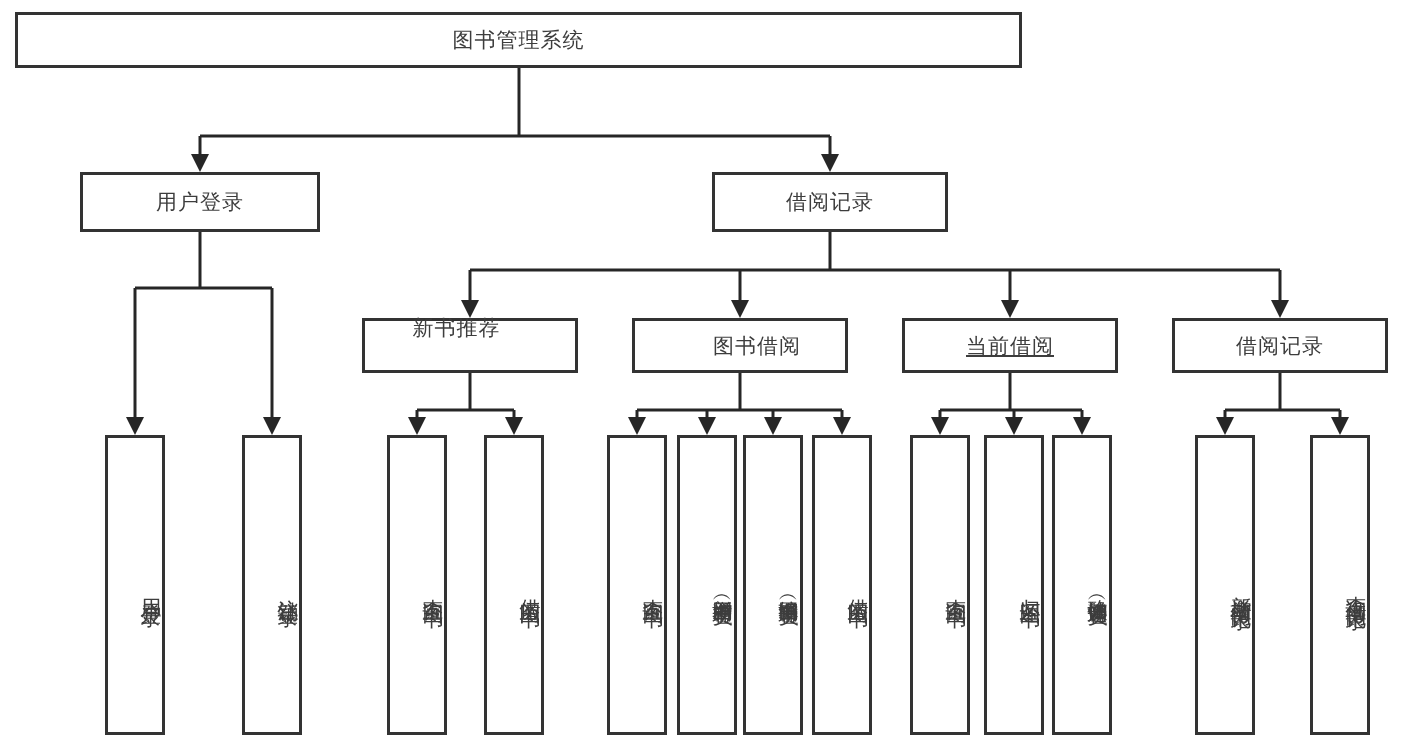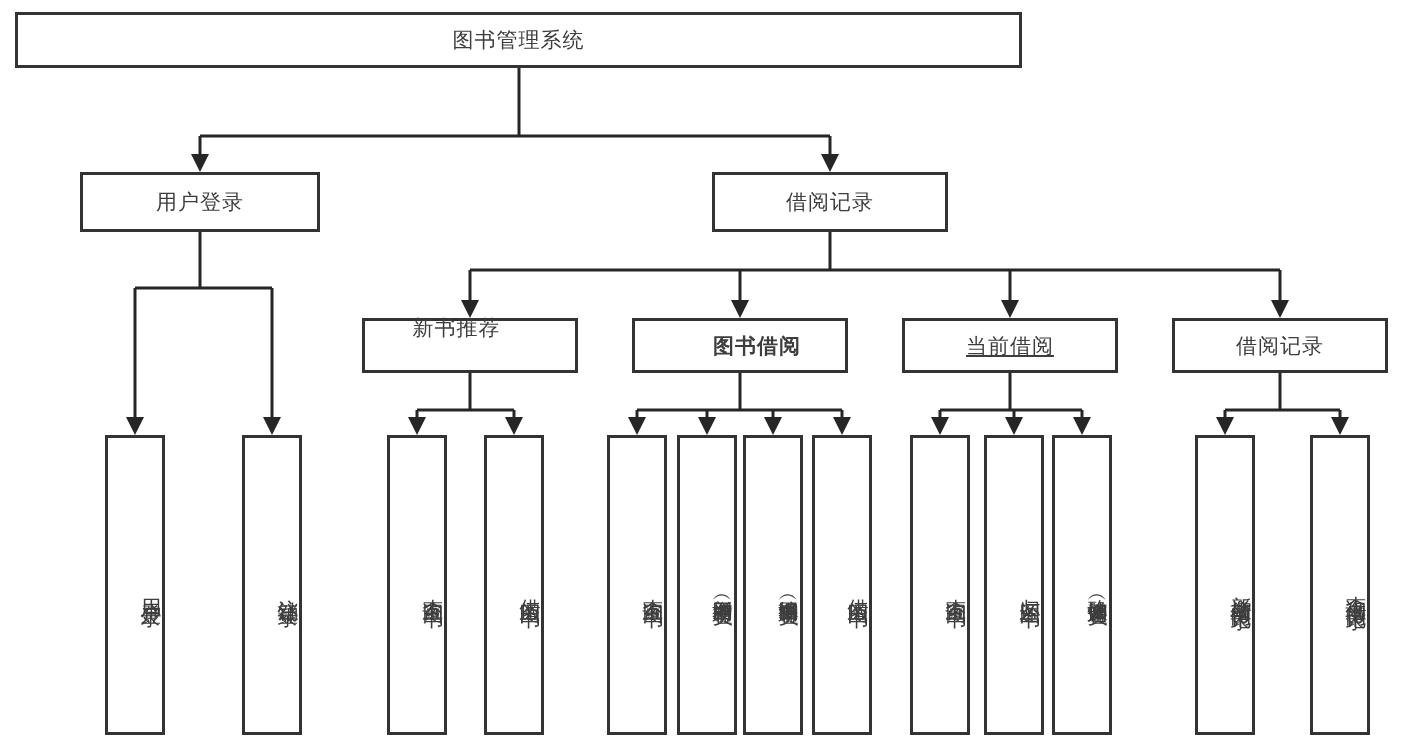--- a/index.html
+++ b/index.html
@@ -156,21 +156,21 @@
         <rect x="1196.5" y="436.5" width="57" height="297" class="node-box"></rect>
         <rect x="1311.5" y="436.5" width="57" height="297" class="node-box"></rect>
       </g>
   </svg>
 
   <div id="label-layer">
       <div class="node-label" style="left: 15px; top: 12px; width: 1007px; height: 56px;">图书管理系统</div>
       <div class="node-label" style="left: 80px; top: 172px; width: 240px; height: 60px;">用户登录</div>
       <div class="node-label" style="left: 712px; top: 172px; width: 236px; height: 60px;">借阅记录</div>
       <div class="node-label" style="left: 362px; top: 300px; width: 189px; height: 55px;">新书推荐</div>
-      <div class="node-label" style="left: 632px; top: 318px; width: 250px; height: 55px; font-weight: bold;">图书借阅</div>
+      <div class="node-label" style="left: 632px; top: 318px; width: 250px; height: 55px;">图书借阅</div>
       <div class="node-label" style="left: 902px; top: 318px; width: 216px; height: 55px; text-decoration: underline;">当前借阅</div>
       <div class="node-label" style="left: 1172px; top: 318px; width: 216px; height: 55px;">借阅记录</div>
       <div class="node-label vertical" style="left: 105px; top: 435px; width: 60px; height: 300px;">用户登录</div>
       <div class="node-label vertical" style="left: 242px; top: 435px; width: 60px; height: 300px;">注销登录</div>
       <div class="node-label vertical" style="left: 387px; top: 435px; width: 60px; height: 300px;">查询图书</div>
       <div class="node-label vertical" style="left: 484px; top: 435px; width: 60px; height: 300px;">借阅图书</div>
       <div class="node-label vertical" style="left: 607px; top: 435px; width: 60px; height: 300px;">查询图书</div>
       <div class="node-label vertical tall" style="left: 677px; top: 435px; width: 60px; height: 300px;">新增图书（管理员）</div>
       <div class="node-label vertical tall" style="left: 743px; top: 435px; width: 60px; height: 300px;">编辑图书（管理员）</div>
       <div class="node-label vertical" style="left: 812px; top: 435px; width: 60px; height: 300px;">借阅图书</div>

